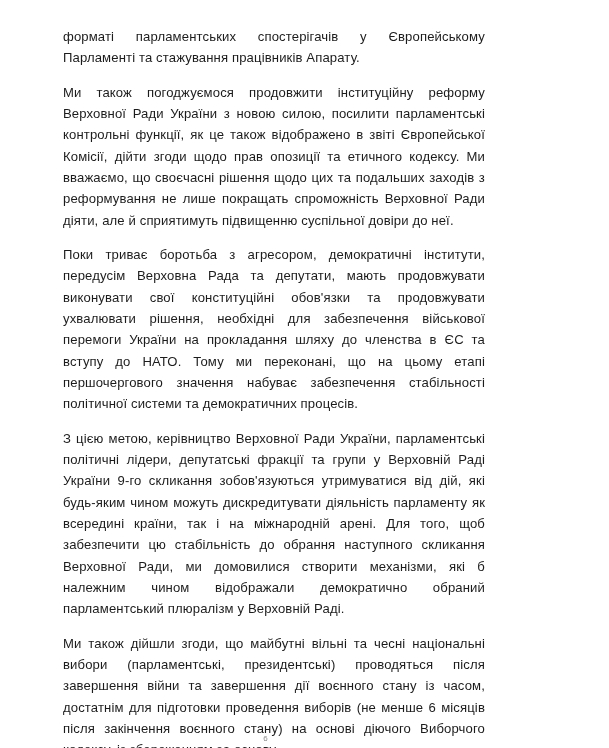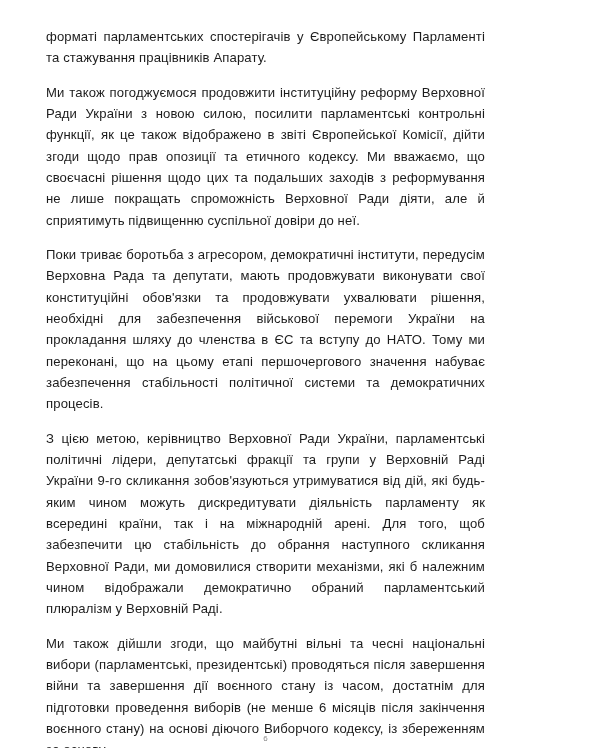--- a/index.html
+++ b/index.html
@@ -12,21 +12,21 @@
     height: 748px;
     font-family: "Liberation Sans", sans-serif;
     color: #1a1a1a;
     overflow: hidden;
   }
   .page {
     position: relative;
     width: 531px;
     height: 748px;
     box-sizing: border-box;
-    padding: 26px 46px 0 46px;
+    padding: 26px 46px 0 63px;
     background: #ffffff;
   }
   .doc-body p {
     margin: 0 0 13px 0;
     font-size: 13.1px;
     line-height: 1.63;
     text-align: justify;
     text-justify: inter-word;
     letter-spacing: 0.01em;
     color: #1c1c1c;

